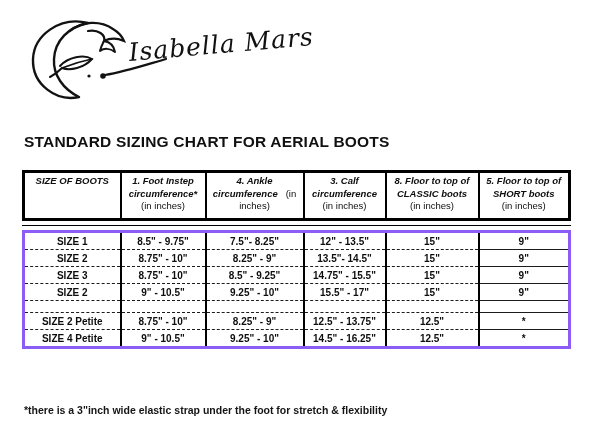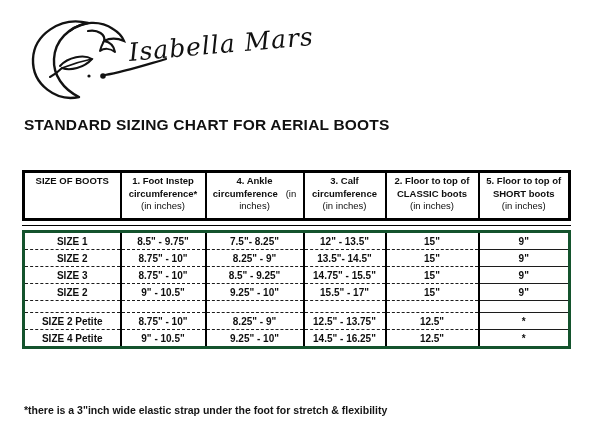--- a/index.html
+++ b/index.html
@@ -20,52 +20,52 @@
     font-style:italic;
     font-size:25px;
     letter-spacing:1px;
     transform:rotate(-5deg);
     transform-origin:left bottom;
     white-space:nowrap;
     color:#111;
   }
   
   #chart-title{
-    position:absolute;left:24px;top:116px;
+    position:absolute;left:24px;top:133px;
     font-size:15.5px;font-weight:bold;letter-spacing:0.2px;
     color:#101010;white-space:nowrap;
   }
   
   table{border-collapse:collapse;table-layout:fixed;}
   col.c1{width:97px}col.c2{width:85px}col.c3{width:98px}
   col.c4{width:82px}col.c5{width:93px}col.c6{width:91px}
 
   #header-table{
     position:absolute;left:22px;top:170px;
     border:3px solid #000;
   }
   #header-table td{
     border:2px solid #000;
     vertical-align:top;text-align:center;
     padding:2px 1px 3px 1px;
     font-size:9.5px;line-height:1.32;
     white-space:pre-line;
     height:40px;
   }
-  .h-title{font-weight:bold;}
+  .h-title{font-weight:bold;font-style:italic;}
   .h-sub{font-weight:normal;}
 
   #mid-divider{
     position:absolute;left:22px;top:225px;
     width:549px;height:0;border-top:1px solid #000;
   }
 
   #body-table{
     position:absolute;left:22px;top:230px;
-    border:3px solid #14532d;
+    border:3px solid #8b5cf6;
     padding-left:14px;
   }
   #body-table td{
     border-right:2px solid #000;
     border-bottom:1px dashed #1c1c1c;
     font-weight:bold;font-size:10px;
     text-align:center;vertical-align:middle;
     height:16px;padding:0 2px;
     white-space:nowrap;overflow:hidden;
   }
@@ -119,21 +119,21 @@
       <td><span class="h-title">SIZE OF BOOTS</span><span class="h-sub"></span></td>
       <td><span class="h-title">1. Foot Instep
 circumference*</span><span class="h-sub">
 (in inches)</span></td>
       <td><span class="h-title">4. Ankle
 circumference</span><span class="h-sub">&nbsp;&nbsp;&nbsp;(in
 inches)</span></td>
       <td><span class="h-title">3. Calf
 circumference</span><span class="h-sub">
 (in inches)</span></td>
-      <td><span class="h-title">2. Floor to top of
+      <td><span class="h-title">8. Floor to top of
 CLASSIC boots</span><span class="h-sub">
 (in inches)</span></td>
       <td><span class="h-title">5. Floor to top of
 SHORT boots</span><span class="h-sub">
 (in inches)</span></td>
     </tr>
   </tbody>
     </table>
 
   <div id="mid-divider"></div>

